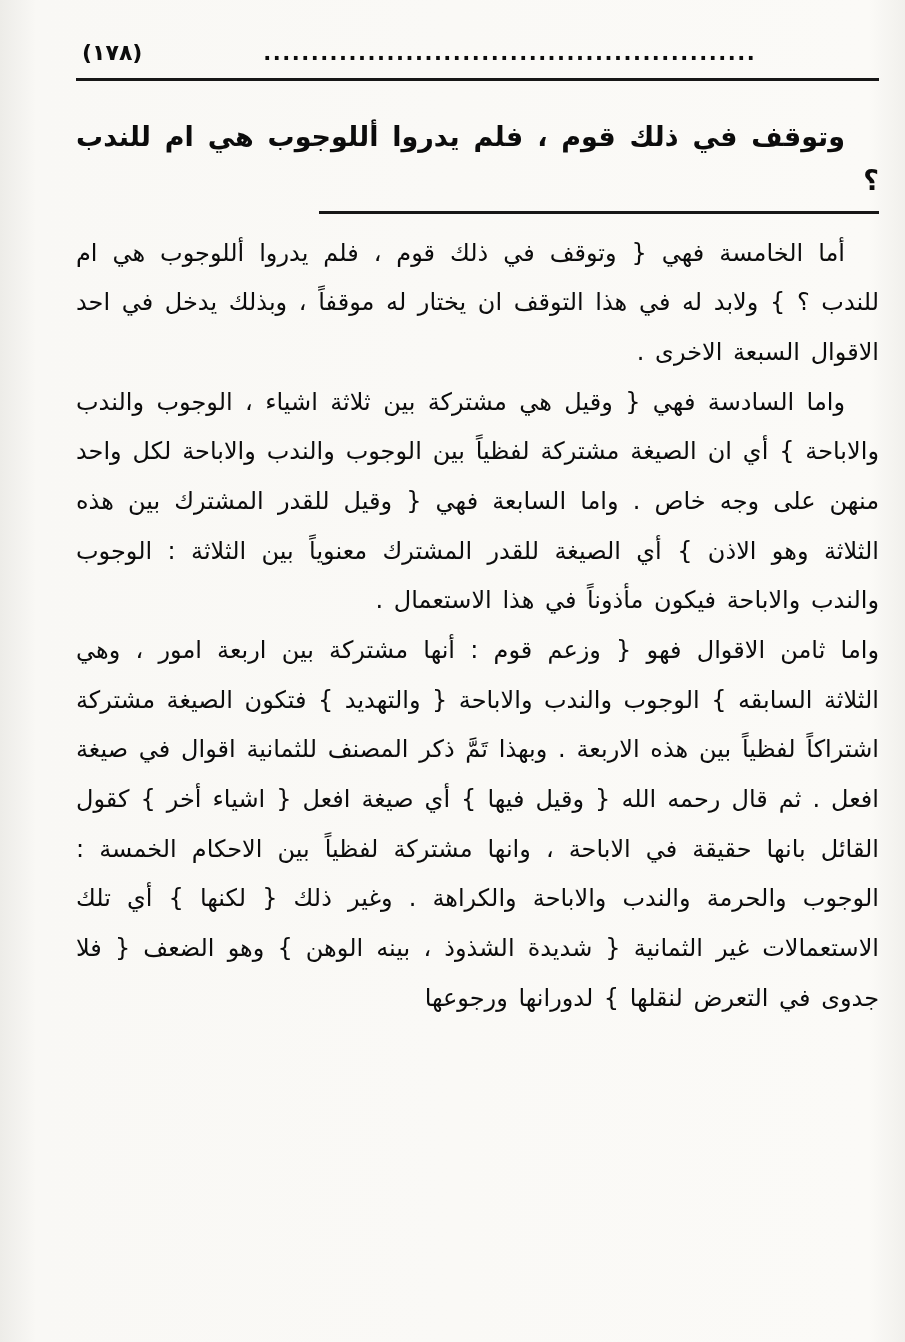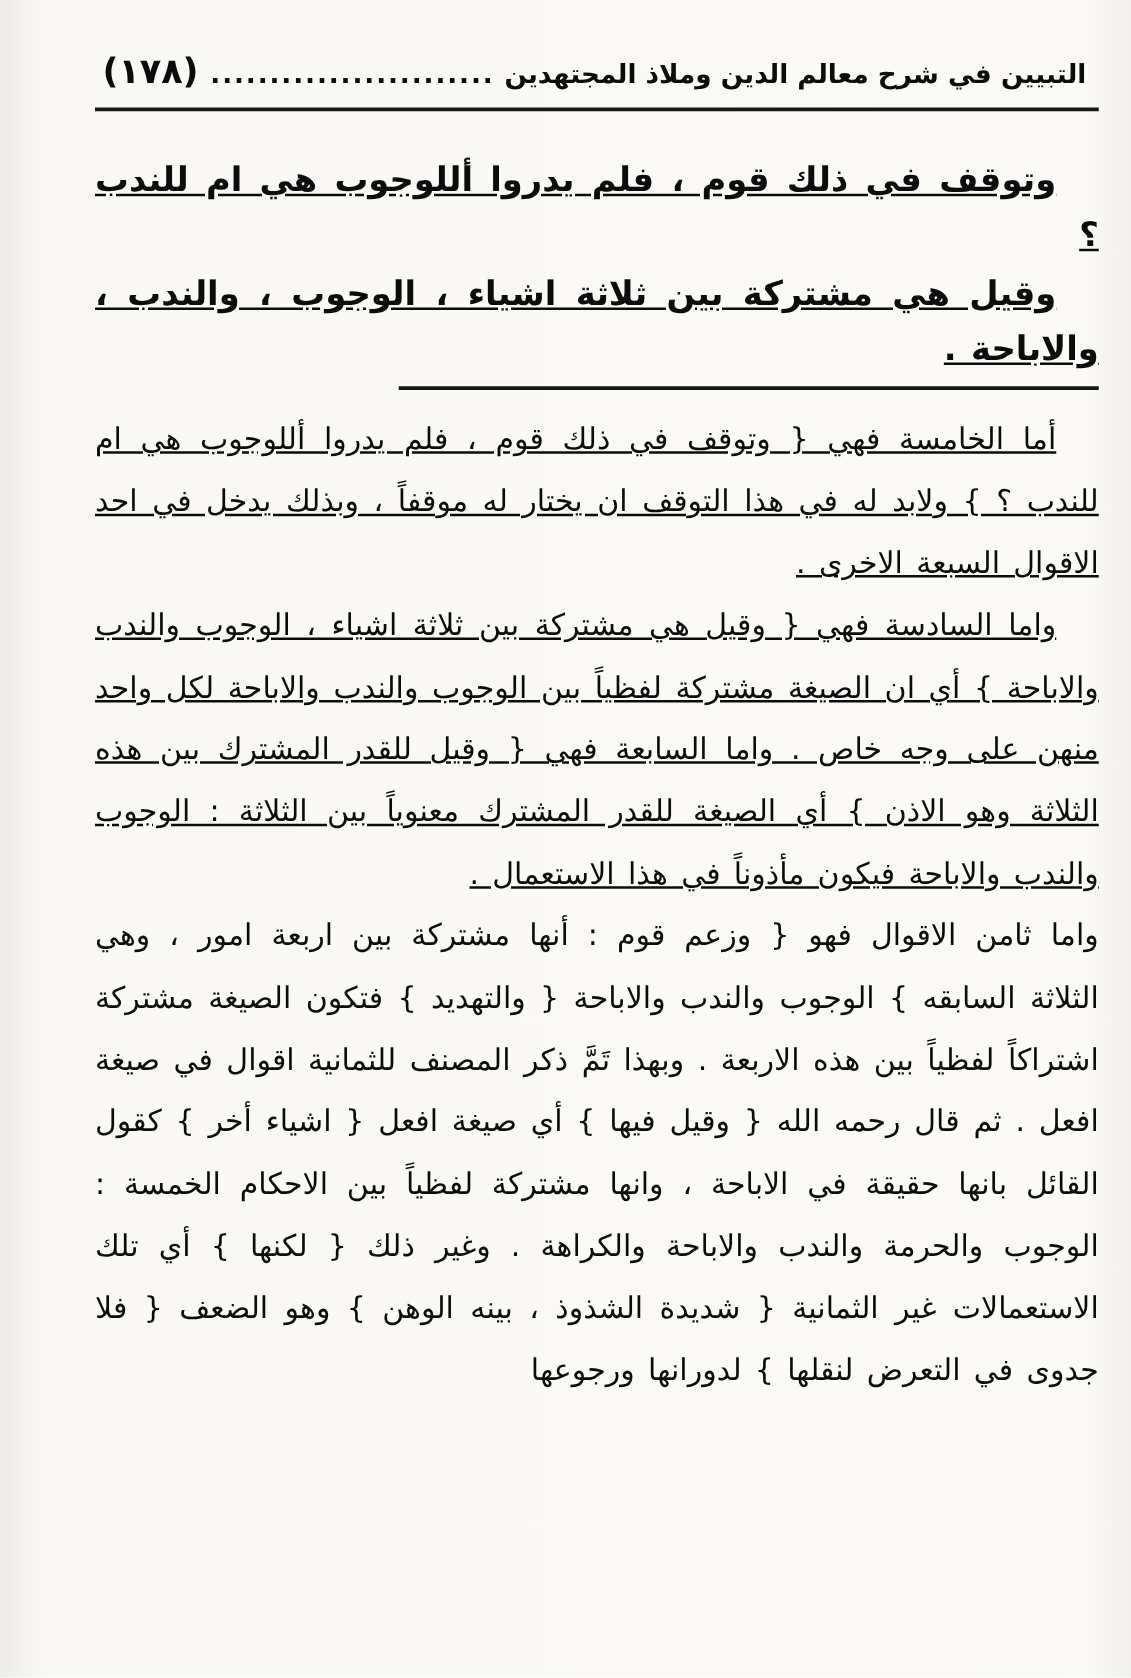--- a/index.html
+++ b/index.html
@@ -33,38 +33,38 @@
     white-space: nowrap;
   }
   .book-title { flex: 0 0 auto; }
   .dots {
     flex: 1 1 auto;
     overflow: hidden;
     letter-spacing: 1.5px;
     font-weight: bold;
     text-align: center;
   }
-  .page-number { flex: 0 0 auto; font-size: 28px; }
+  .page-number { flex: 0 0 auto; font-size: 22px; }
   .header-rule {
     border: none;
     border-top: 3px solid #171717;
     margin: 13px 0 0 0;
   }
 
   
   .matn {
     margin-top: 34px;
     font-weight: bold;
     font-size: 27px;
     line-height: 1.64;
     text-align: justify;
     word-spacing: 2px;
   }
   .matn p { margin: 0 0 2px 0; }
-  p.indent { text-indent: 34px; text-decoration: underline; }
+  p.indent { text-indent: 34px; }
 
   
   .separator {
     width: 560px;
     height: 0;
     border-top: 3px solid #171717;
     margin-top: 7px;  
   }
 
   
@@ -77,30 +77,28 @@
   }
   .sharh p { margin: 0; }
 </style>
 </head>
 <body>
 
 <div class="page">
 
   <header class="page-header">
     <div class="header-line">
-      <span class="book-title">التبيين في شرح معالم الدين وملاذ المجتهدين</span>
       <span class="dots">....................................................</span>
       <span class="page-number">(١٧٨)</span>
     </div>
     <hr class="header-rule">
   </header>
 
   <section class="matn">
     <p class="indent">وتوقف في ذلك قوم ، فلم يدروا أللوجوب هي ام للندب ؟</p>
-    <p class="indent">وقيل هي مشتركة بين ثلاثة اشياء ، الوجوب ، والندب ، والاباحة .</p>
   </section>
 
   <div class="separator"></div>
 
   <section class="sharh">
     <p class="indent">أما الخامسة فهي { وتوقف في ذلك قوم ، فلم يدروا أللوجوب هي ام للندب ؟ } ولابد له في هذا التوقف ان يختار له موقفاً ، وبذلك يدخل في احد الاقوال السبعة الاخرى .</p>
     <p class="indent">واما السادسة فهي { وقيل هي مشتركة بين ثلاثة اشياء ، الوجوب والندب والاباحة } أي ان الصيغة مشتركة لفظياً بين الوجوب والندب والاباحة لكل واحد منهن على وجه خاص . واما السابعة فهي { وقيل للقدر المشترك بين هذه الثلاثة وهو الاذن } أي الصيغة للقدر المشترك معنوياً بين الثلاثة : الوجوب والندب والاباحة فيكون مأذوناً في هذا الاستعمال .</p>
     <p>واما ثامن الاقوال فهو { وزعم قوم : أنها مشتركة بين اربعة امور ، وهي الثلاثة السابقه } الوجوب والندب والاباحة { والتهديد } فتكون الصيغة مشتركة اشتراكاً لفظياً بين هذه الاربعة . وبهذا تَمَّ ذكر المصنف للثمانية اقوال في صيغة افعل . ثم قال رحمه الله { وقيل فيها } أي صيغة افعل { اشياء أخر } كقول القائل بانها حقيقة في الاباحة ، وانها مشتركة لفظياً بين الاحكام الخمسة : الوجوب والحرمة والندب والاباحة والكراهة . وغير ذلك { لكنها } أي تلك الاستعمالات غير الثمانية { شديدة الشذوذ ، بينه الوهن } وهو الضعف { فلا جدوى في التعرض لنقلها } لدورانها ورجوعها</p>
   </section>
 

